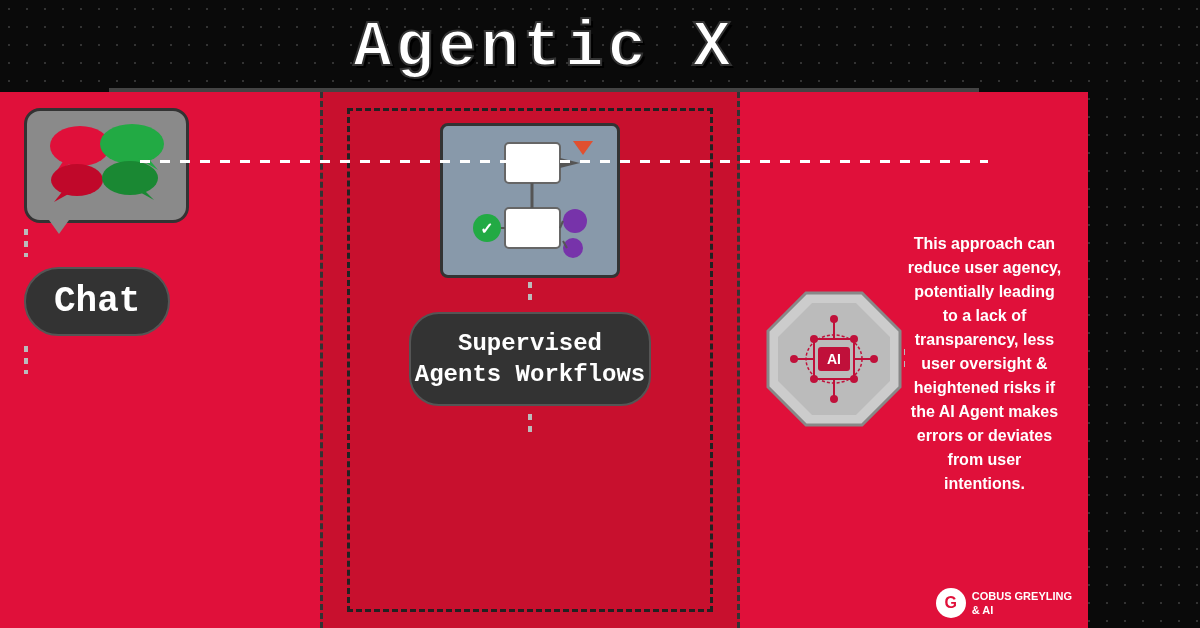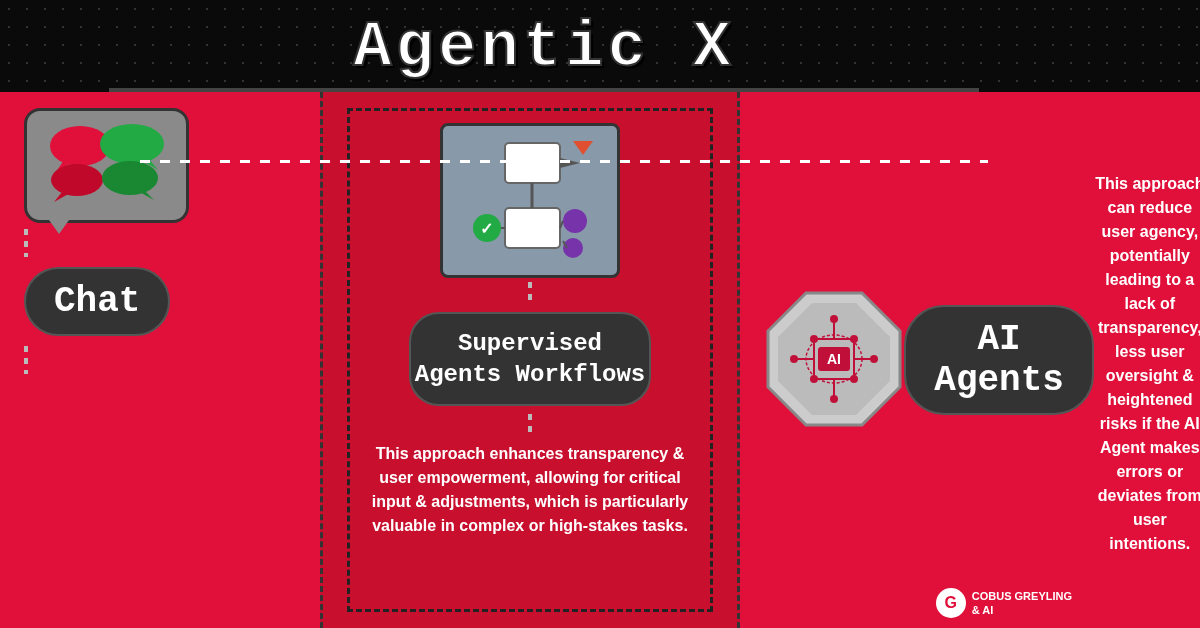--- a/index.html
+++ b/index.html
@@ -255,21 +255,20 @@
 
         <div style="width:4px; height:22px; background: repeating-linear-gradient(to bottom, #bbb 0px, #bbb 6px, transparent 6px, transparent 12px); margin: 2px 0;"></div>
 
         <div class="label-pill-medium">
           <span>Supervised</span><br>
           <span>Agents  Workflows</span>
         </div>
 
         <div style="width:4px; height:18px; background: repeating-linear-gradient(to bottom, #bbb 0px, #bbb 6px, transparent 6px, transparent 12px); margin: 2px 0;"></div>
 
-        <p class="description-text">This approach enhances transparency &amp; user empowerment, allowing for critical input &amp; adjustments, which is particularly valuable in complex or high-stakes tasks.</p>
 
       </div>
     </div>
 
     <div class="col-right">
 
       <div style="position:relative; width:140px; height:140px; flex-shrink:0; margin-bottom:2px;">
         
         <svg width="140" height="140" viewBox="0 0 140 140">
 
@@ -297,21 +296,20 @@
 
           <rect x="54" y="58" width="32" height="24" rx="3" fill="#c0103a"></rect>
           <text x="70" y="75" text-anchor="middle" fill="white" font-size="14" font-weight="900" font-family="Arial">AI</text>
 
           <ellipse cx="70" cy="70" rx="28" ry="24" fill="none" stroke="#c0103a" stroke-width="1.5" stroke-dasharray="3,2"></ellipse>
         </svg>
       </div>
 
       <div style="width:4px; height:22px; background: repeating-linear-gradient(to bottom, #bbb 0px, #bbb 6px, transparent 6px, transparent 12px); margin: 2px 0;"></div>
 
-      <div class="label-pill">AI Agents</div>
 
       <div style="width:4px; height:22px; background: repeating-linear-gradient(to bottom, #bbb 0px, #bbb 6px, transparent 6px, transparent 12px); margin: 2px 0;"></div>
 
       <p class="description-text">This approach can reduce user agency, potentially leading to a lack of transparency, less user oversight &amp; heightened risks if the AI Agent makes errors or deviates from user intentions.</p>
 
     </div>
 
   </div>
 
   <div class="branding">

